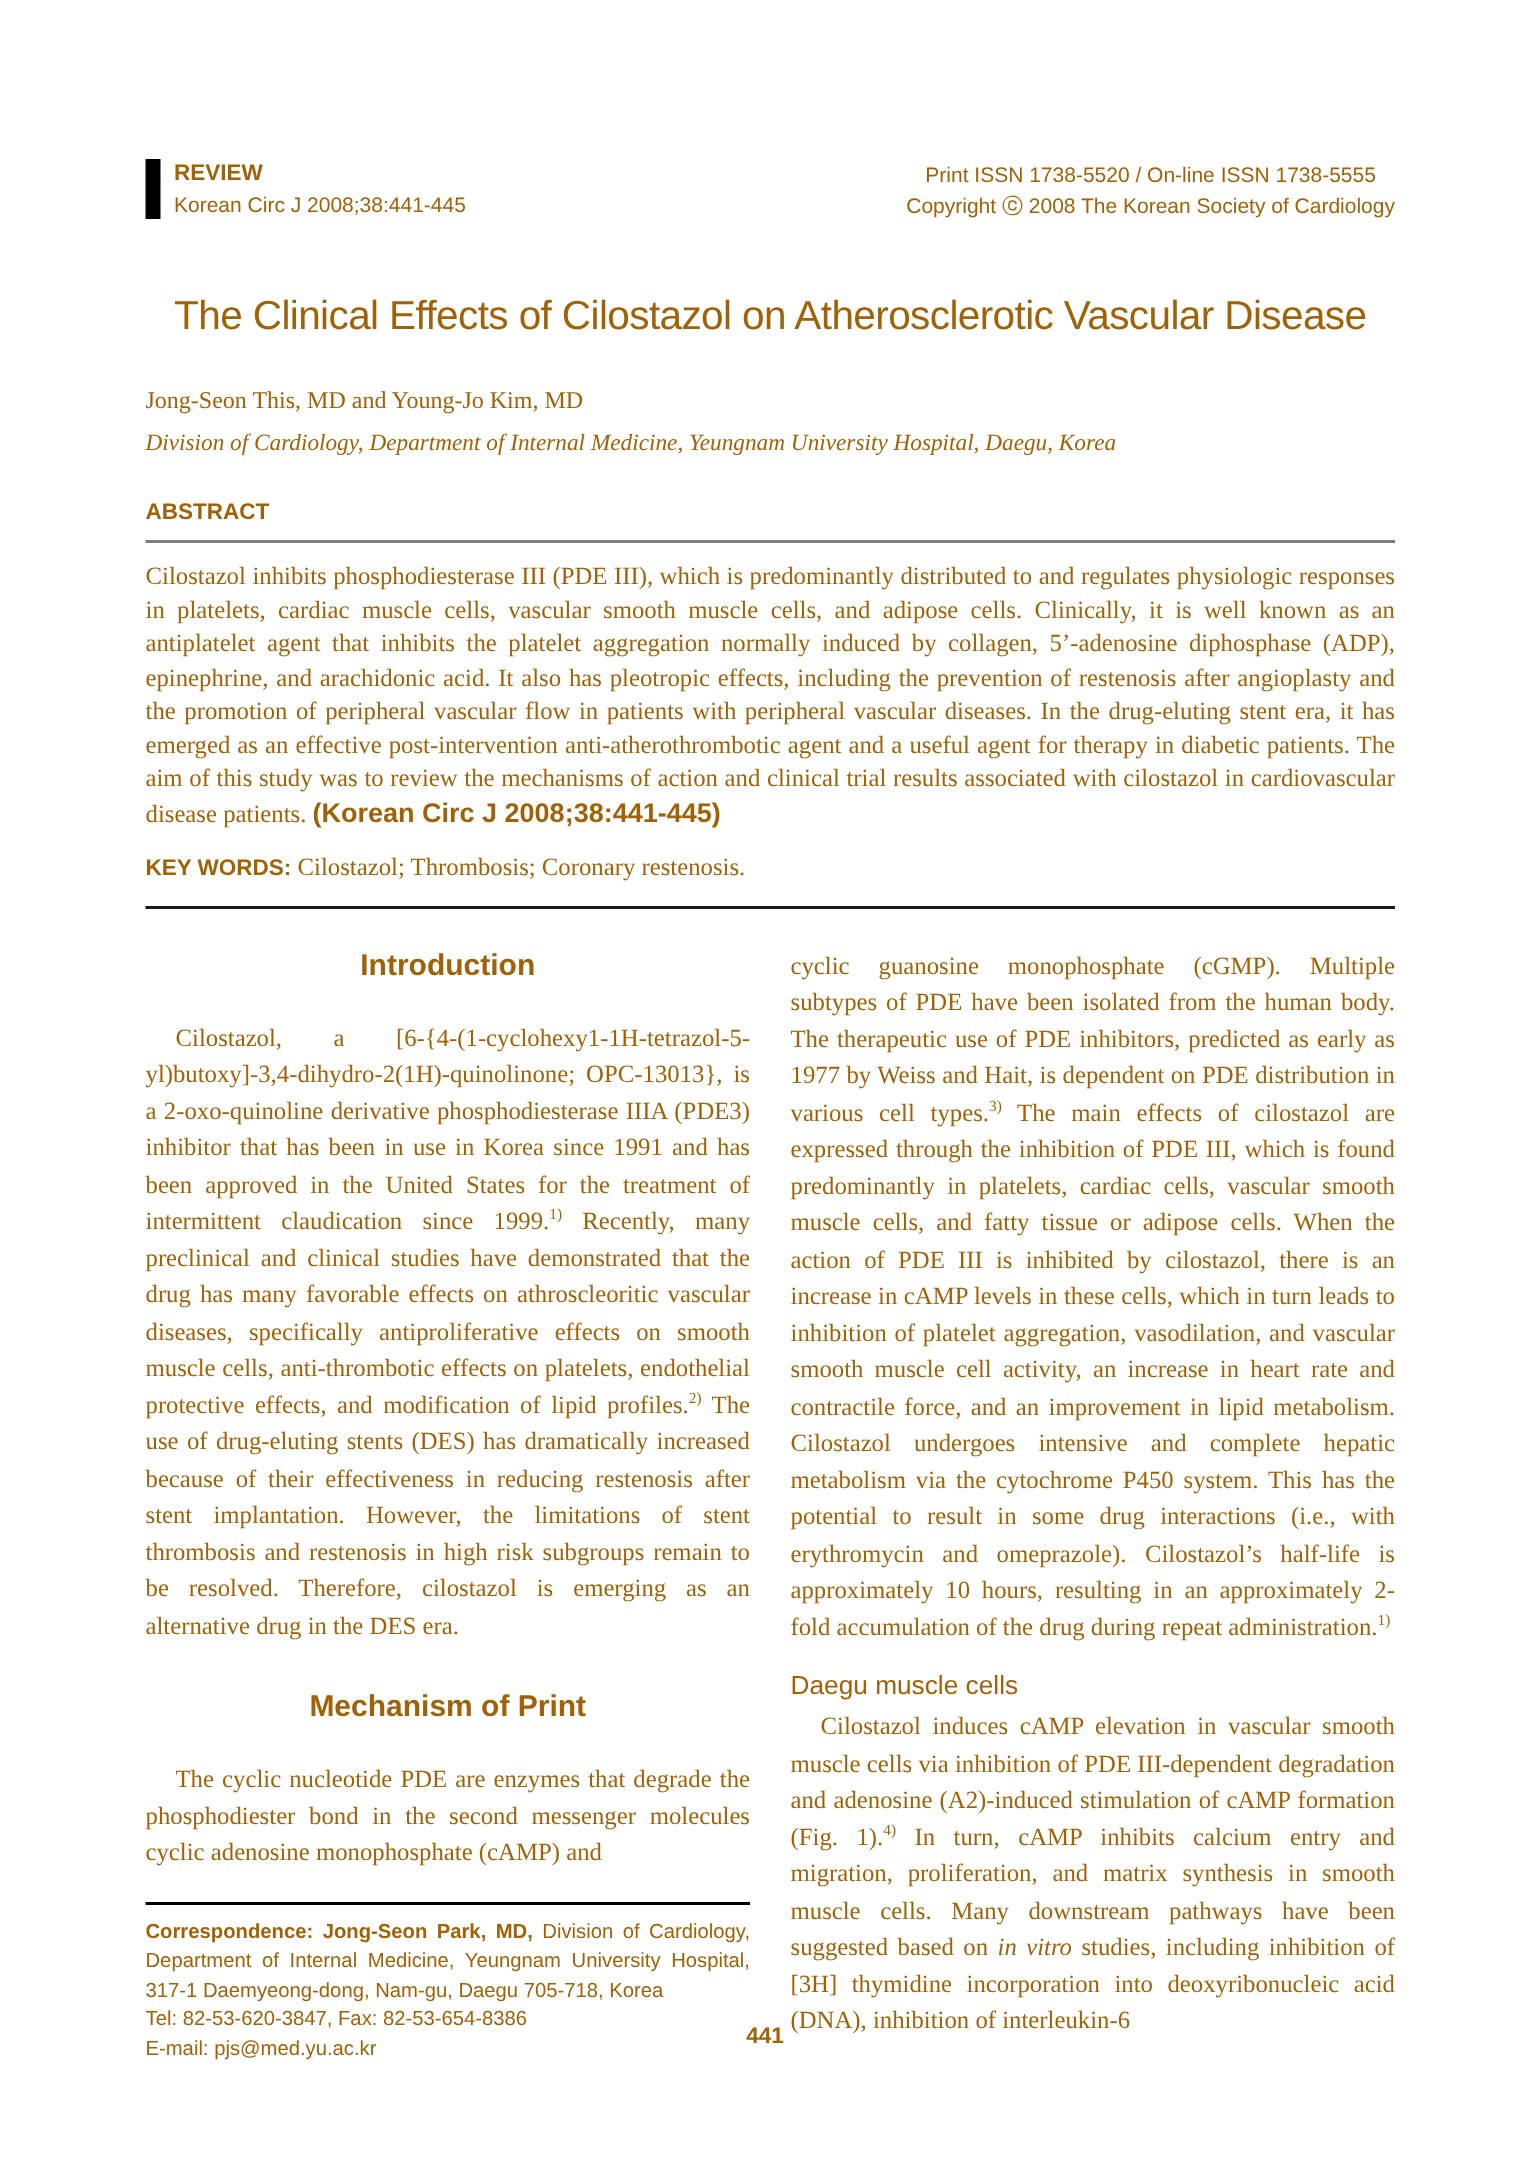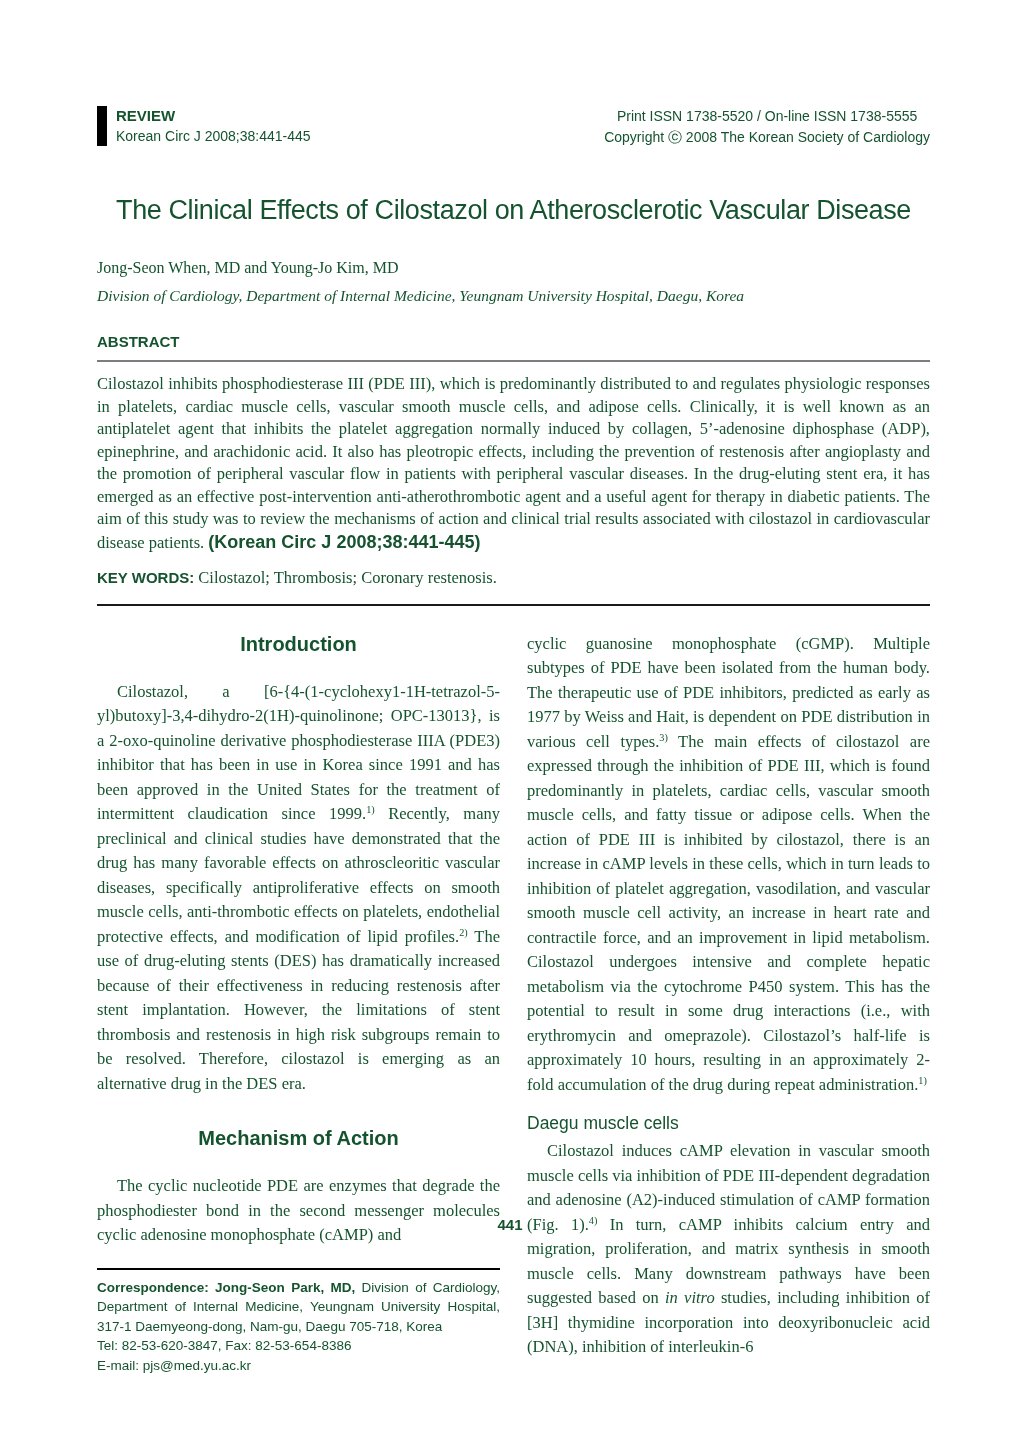--- a/index.html
+++ b/index.html
@@ -7,21 +7,21 @@
     padding: 0;
     background: #ffffff;
   }
   .page {
     position: relative;
     width: 1020px;
     height: 1442px;
     box-sizing: border-box;
     padding: 106px 90px 0 97px;
     background: #ffffff;
-    color: #14532d;
+    color: #a16207;
     overflow: hidden;
   }
   
   .masthead {
     display: flex;
     justify-content: space-between;
     align-items: flex-start;
   }
   .mast-left { display: flex; gap: 9px; }
   .marker-bar { width: 10px; height: 40px; background: #000; flex: 0 0 auto; }
@@ -107,21 +107,21 @@
     margin: 0;
   }
   .correspondence-text {
     font: 400 13.5px/19.5px "Liberation Sans", sans-serif;
     text-align: justify;
     margin: 8px 0 0 0;
   }
 
   .page-number {
     position: absolute;
-    top: 1216px;
+    top: 1349px;
     left: 0;
     width: 100%;
     text-align: center;
     font: 700 15px "Liberation Sans", sans-serif;
   }
 </style>
 </head>
 <body>
 
 <div class="page">
@@ -135,35 +135,35 @@
       </div>
     </div>
     <div class="mast-right">
       <div>Print ISSN 1738-5520 / On-line ISSN 1738-5555</div>
       <div>Copyright ⓒ 2008 The Korean Society of Cardiology</div>
     </div>
   </header>
 
   <h1 class="article-title">The Clinical Effects of Cilostazol on Atherosclerotic Vascular Disease</h1>
 
-  <div class="authors-line">Jong-Seon When, MD and Young-Jo Kim, MD</div>
+  <div class="authors-line">Jong-Seon This, MD and Young-Jo Kim, MD</div>
   <div class="affiliation-line">Division of Cardiology, Department of Internal Medicine, Yeungnam University Hospital, Daegu, Korea</div>
 
   <div class="abstract-heading">ABSTRACT</div>
   <hr class="rule-gray">
   <p class="abstract-body">Cilostazol inhibits phosphodiesterase III (PDE III), which is predominantly distributed to and regulates physiologic responses in platelets, cardiac muscle cells, vascular smooth muscle cells, and adipose cells. Clinically, it is well known as an antiplatelet agent that inhibits the platelet aggregation normally induced by collagen, 5’-adenosine diphosphase (ADP), epinephrine, and arachidonic acid. It also has pleotropic effects, including the prevention of restenosis after angioplasty and the promotion of peripheral vascular flow in patients with peripheral vascular diseases. In the drug-eluting stent era, it has emerged as an effective post-intervention anti-atherothrombotic agent and a useful agent for therapy in diabetic patients. The aim of this study was to review the mechanisms of action and clinical trial results associated with cilostazol in cardiovascular disease patients. <b class="bold-sans">(Korean Circ J 2008;38:441-445)</b></p>
   <p class="keywords-line"><span class="kw-label">KEY WORDS:</span> <span>Cilostazol; Thrombosis; Coronary restenosis.</span></p>
   <hr class="rule-black">
 
   <div class="columns">
 
     <div class="col">
       <h2 class="section-heading">Introduction</h2>
       <p class="body-para indent">Cilostazol, a [6-{4-(1-cyclohexy1-1H-tetrazol-5-yl)butoxy]-3,4-dihydro-2(1H)-quinolinone; OPC-13013}, is a 2-oxo-quinoline derivative phosphodiesterase IIIA (PDE3) inhibitor that has been in use in Korea since 1991 and has been approved in the United States for the treatment of intermittent claudication since 1999.<sup>1)</sup> Recently, many preclinical and clinical studies have demonstrated that the drug has many favorable effects on athroscleoritic vascular diseases, specifically antiproliferative effects on smooth muscle cells, anti-thrombotic effects on platelets, endothelial protective effects, and modification of lipid profiles.<sup>2)</sup> The use of drug-eluting stents (DES) has dramatically increased because of their effectiveness in reducing restenosis after stent implantation. However, the limitations of stent thrombosis and restenosis in high risk subgroups remain to be resolved. Therefore, cilostazol is emerging as an alternative drug in the DES era.</p>
-      <h2 class="section-heading spaced">Mechanism of Action</h2>
+      <h2 class="section-heading spaced">Mechanism of Print</h2>
       <p class="body-para indent">The cyclic nucleotide PDE are enzymes that degrade the phosphodiester bond in the second messenger molecules cyclic adenosine monophosphate (cAMP) and</p>
       <div class="correspondence">
         <hr class="rule-corr">
         <p class="correspondence-text"><b class="bold-sans">Correspondence: Jong-Seon Park, MD,</b> Division of Cardiology, Department of Internal Medicine, Yeungnam University Hospital, 317-1 Daemyeong-dong, Nam-gu, Daegu 705-718, Korea<br>Tel: 82-53-620-3847, Fax: 82-53-654-8386<br>E-mail: pjs@med.yu.ac.kr</p>
       </div>
     </div>
 
     <div class="col">
       <p class="body-para">cyclic guanosine monophosphate (cGMP). Multiple subtypes of PDE have been isolated from the human body. The therapeutic use of PDE inhibitors, predicted as early as 1977 by Weiss and Hait, is dependent on PDE distribution in various cell types.<sup>3)</sup> The main effects of cilostazol are expressed through the inhibition of PDE III, which is found predominantly in platelets, cardiac cells, vascular smooth muscle cells, and fatty tissue or adipose cells. When the action of PDE III is inhibited by cilostazol, there is an increase in cAMP levels in these cells, which in turn leads to inhibition of platelet aggregation, vasodilation, and vascular smooth muscle cell activity, an increase in heart rate and contractile force, and an improvement in lipid metabolism. Cilostazol undergoes intensive and complete hepatic metabolism via the cytochrome P450 system. This has the potential to result in some drug interactions (i.e., with erythromycin and omeprazole). Cilostazol’s half-life is approximately 10 hours, resulting in an approximately 2-fold accumulation of the drug during repeat administration.<sup>1)</sup></p>
       <h3 class="subheading">Daegu muscle cells</h3>

